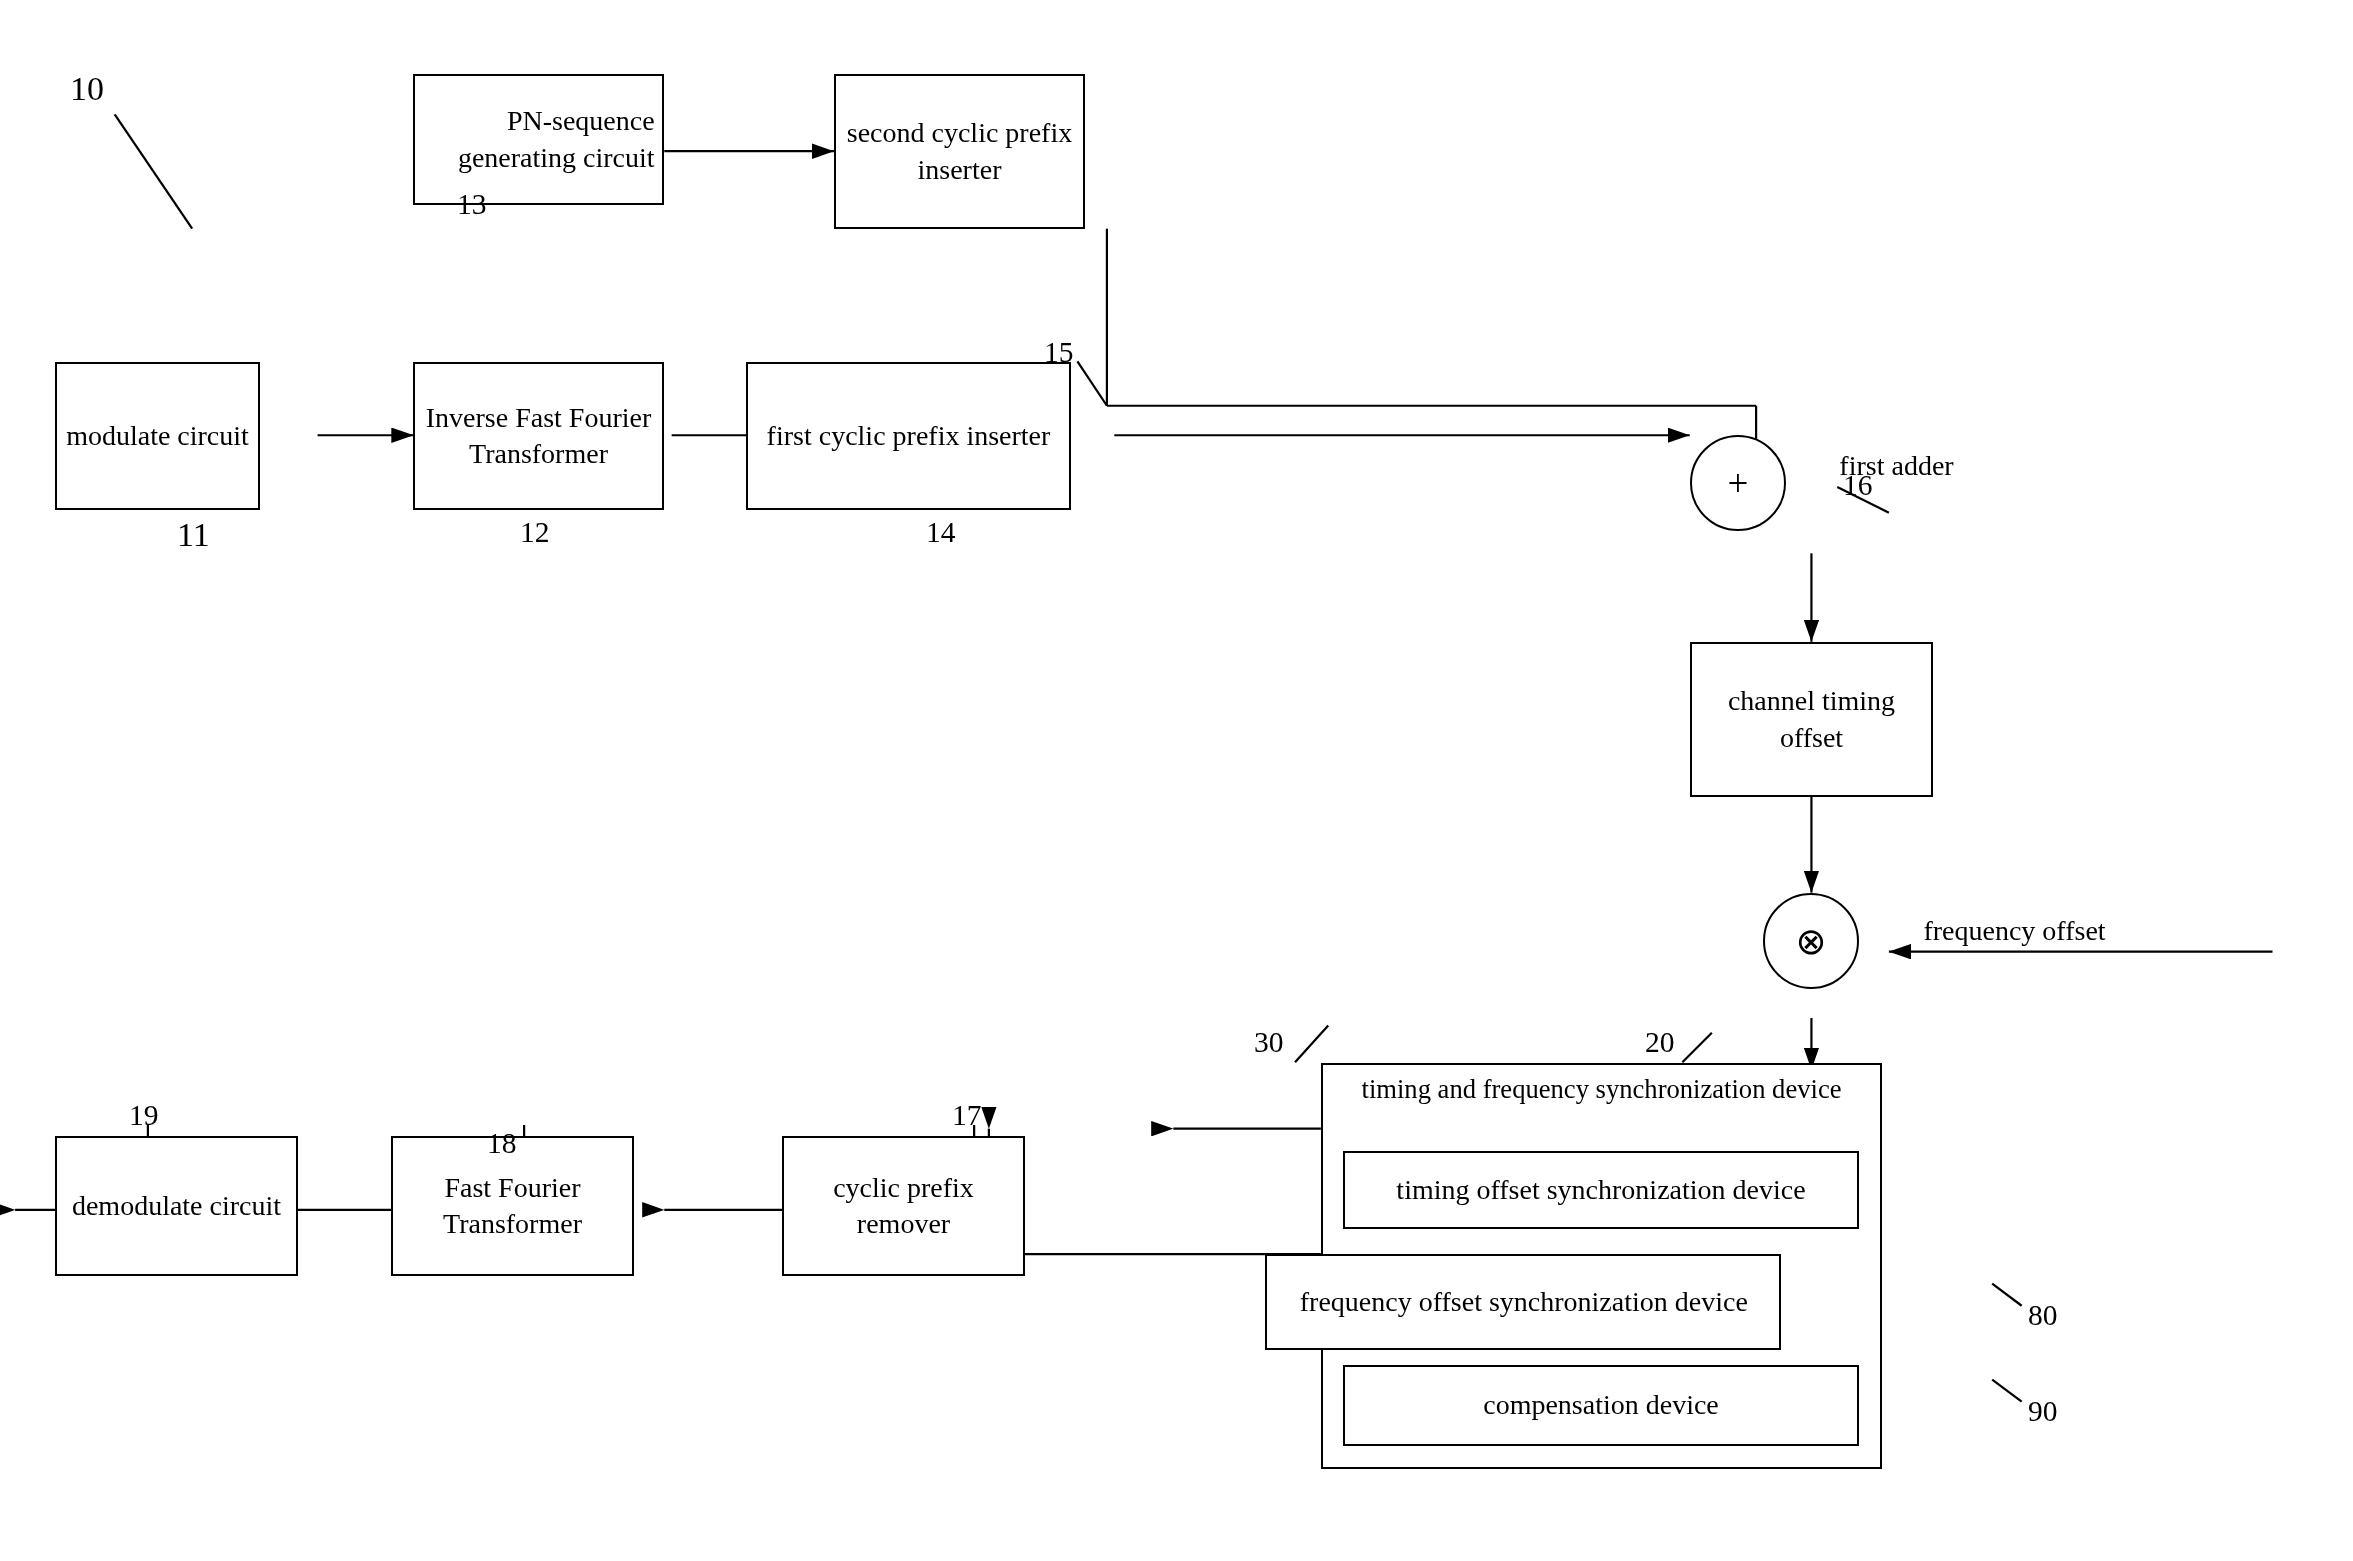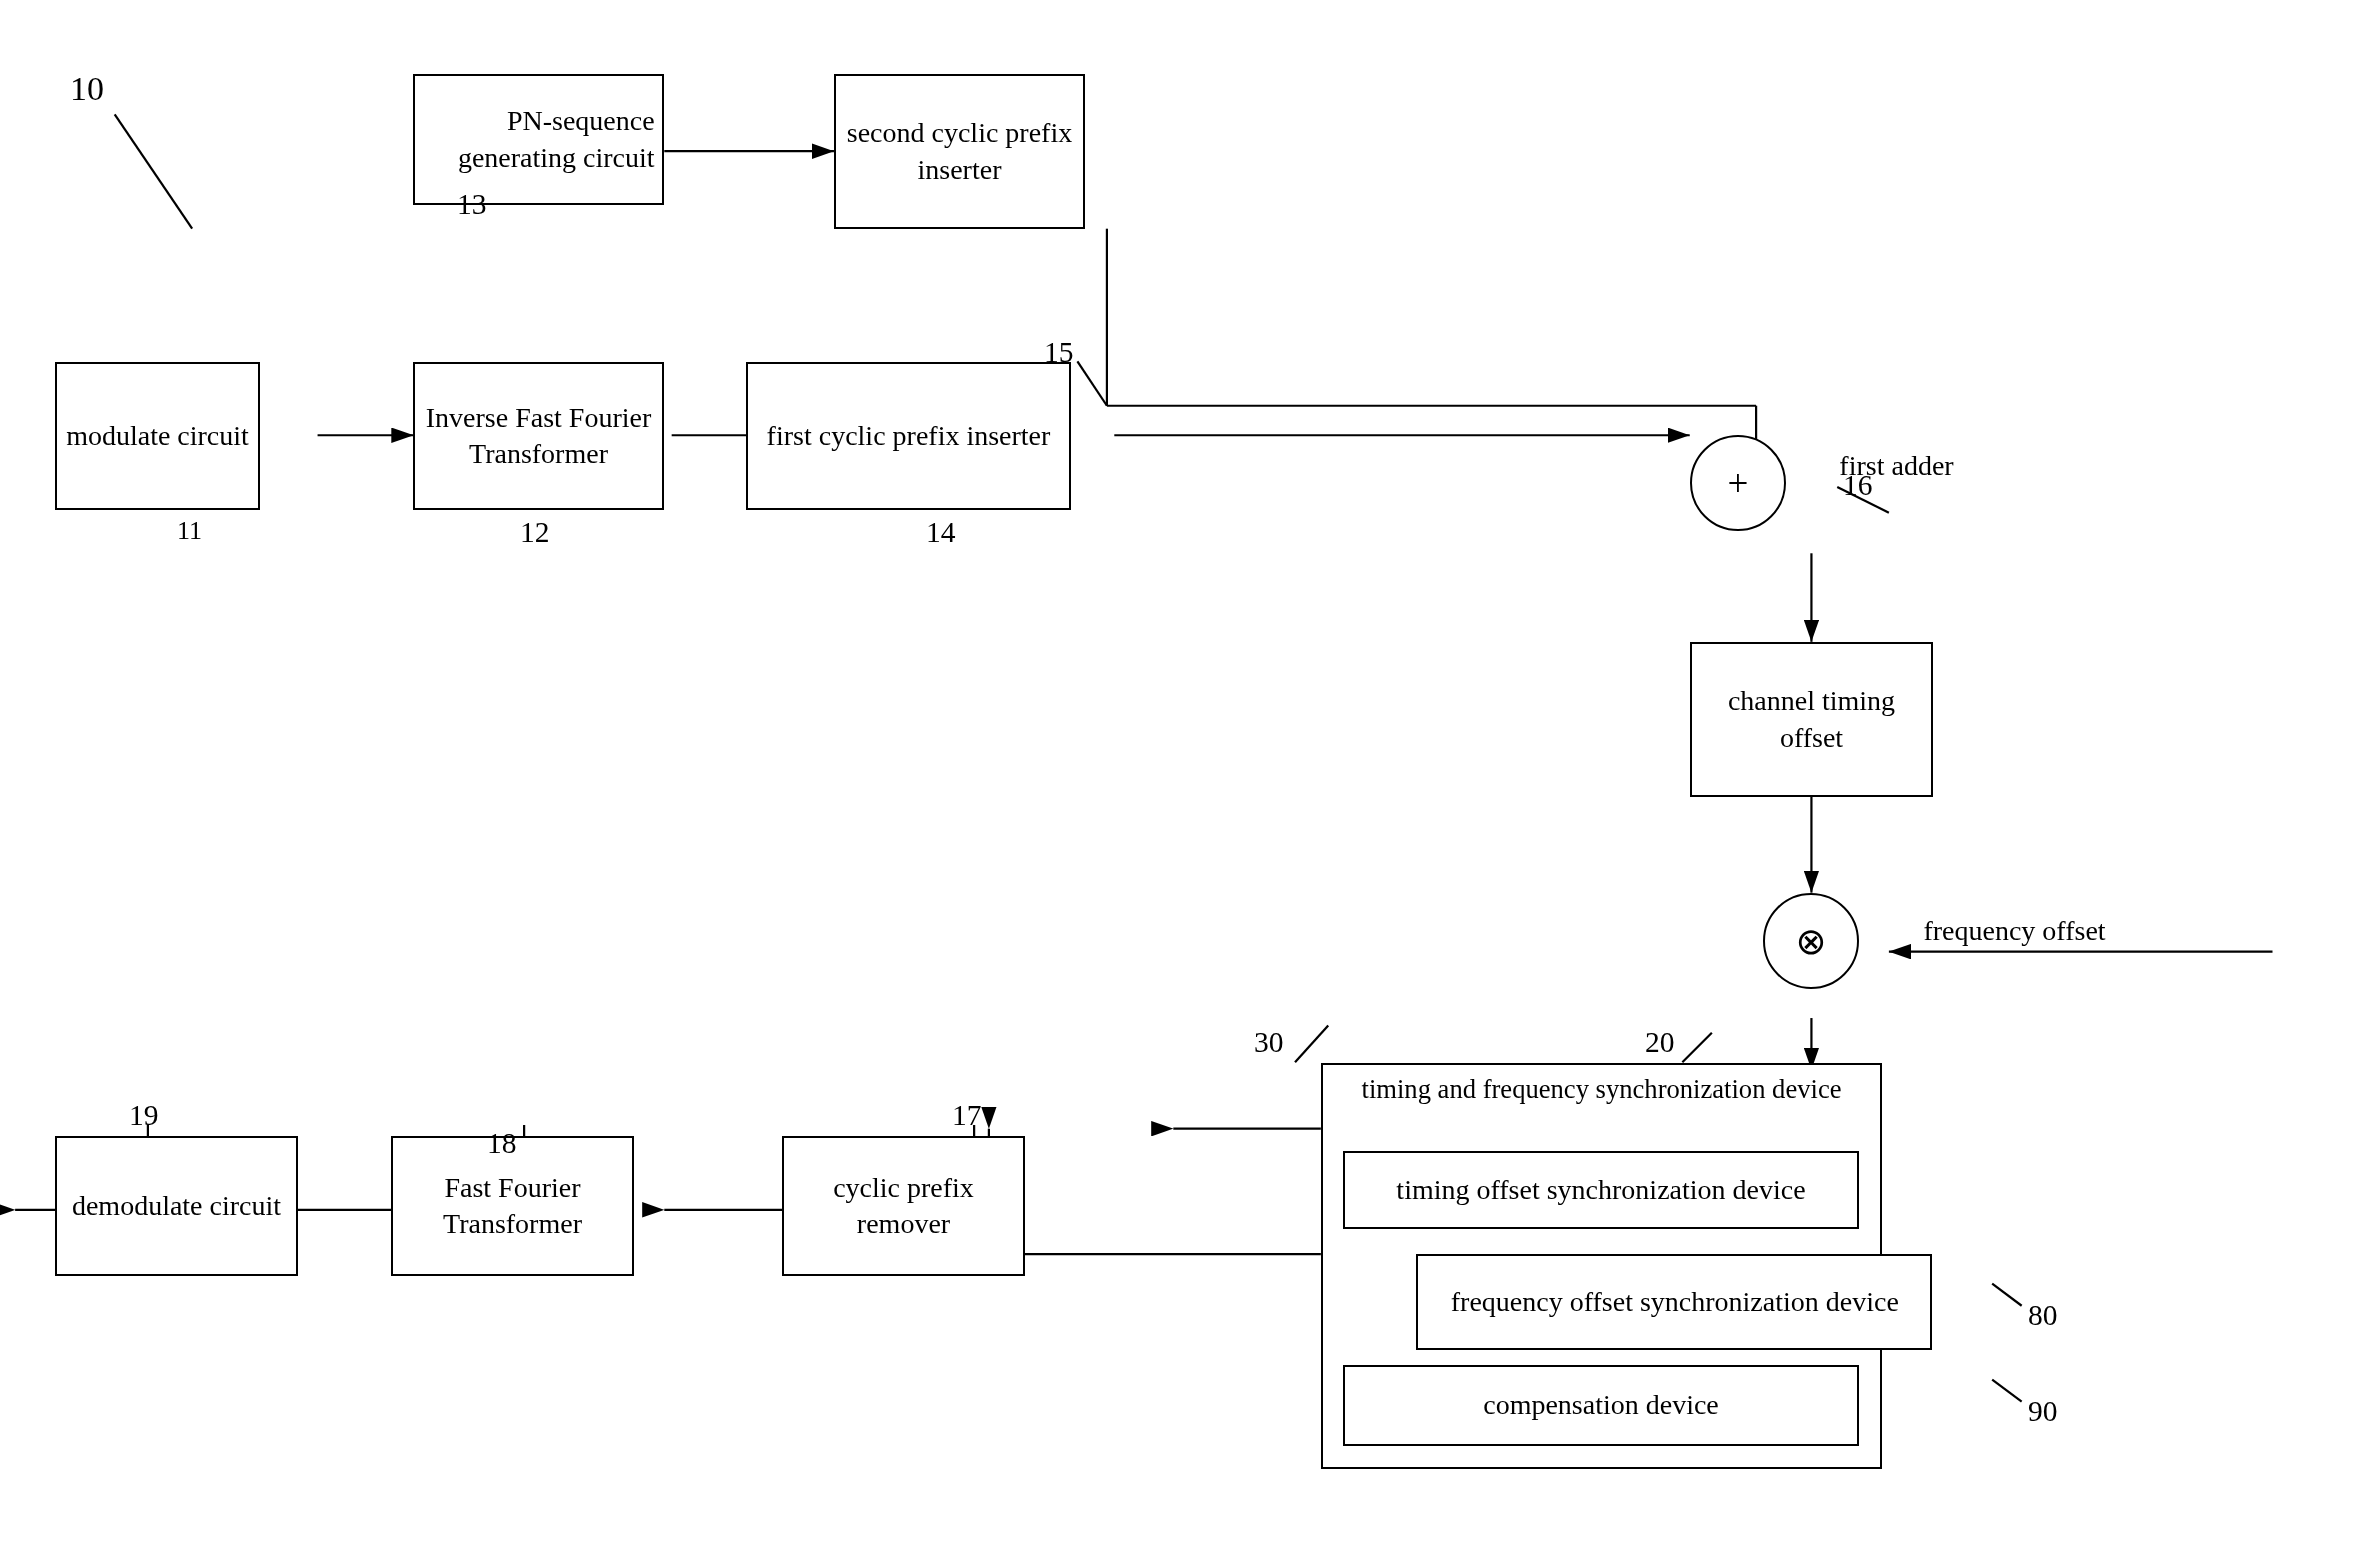--- a/index.html
+++ b/index.html
@@ -181,21 +181,21 @@
   </div>
 
   <div class="block" style="left:1321px; top:1063px; width:561px; height:406px; z-index:1;">
     <span style="position:absolute; top:7.4px; left:7.4px; right:7.4px; font-size:26.6px; text-align:center;">timing and frequency synchronization device</span>
   </div>
 
   <div class="block" style="left:1343px; top:1151px; width:516px; height:78px; z-index:2;">
     <span>timing offset synchronization device</span>
   </div>
 
-  <div class="block" style="left:1416px; top:1254px; width:516px; height:96px; z-index:2;padding-left:9px;">
+  <div class="block" style="left:1265px; top:1254px; width:516px; height:96px; z-index:2;padding-left:9px;">
     <span>frequency offset synchronization device</span>
   </div>
 
   <div class="block" style="left:1343px; top:1365px; width:516px; height:81px; z-index:2;">
     <span>compensation device</span>
   </div>
 
   <div class="block" style="left:782px; top:1136px; width:243px; height:140px;">
     <span>cyclic prefix remover</span>
   </div>
@@ -217,21 +217,21 @@
   </div>
 
   <div class="label" style="left:1044px; top:336px; font-size:29.5px;">
     <span>15</span>
   </div>
 
   <div class="label" style="left:1843px; top:469px; font-size:29.5px;">
     <span>16</span>
   </div>
 
-  <div class="label" style="left:177px; top:516px; font-size:26px;">
+  <div class="label" style="left:177px; top:516px; font-size:34px;">
     <span>11</span>
   </div>
 
   <div class="label" style="left:520px; top:516px; font-size:29.5px;">
     <span>12</span>
   </div>
 
   <div class="label" style="left:926px; top:516px; font-size:29.5px;">
     <span>14</span>
   </div>

